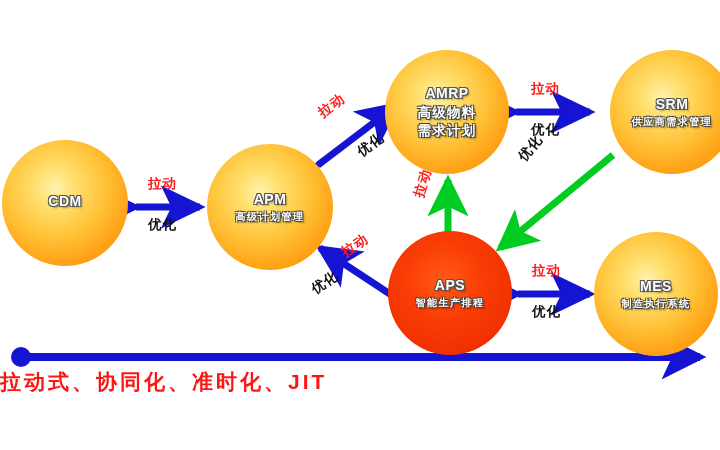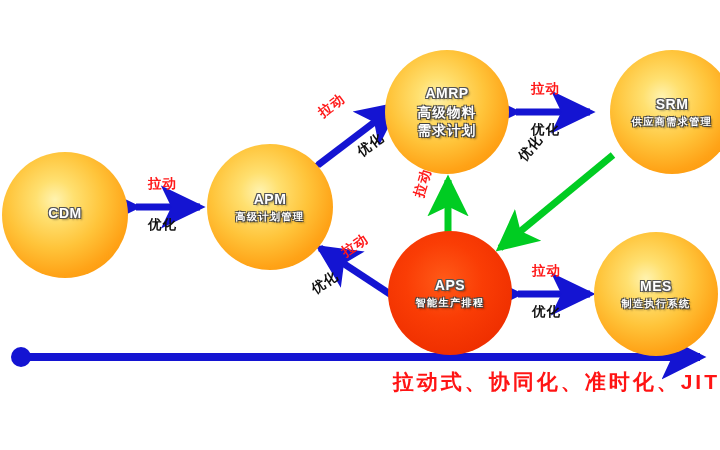--- a/index.html
+++ b/index.html
@@ -70,21 +70,21 @@
     white-space:nowrap;
     line-height:1;
   }
   .elabel.pull{color:#ff1a1a;}
   .elabel.opt{color:#101010;}
 
   
   #caption{
     position:absolute;
     left:0;top:368px;width:720px;
-    text-align:right;
+    text-align:left;
     font-size:21px;
     font-weight:bold;
     color:#ff1414;
     letter-spacing:3px;
     white-space:nowrap;
   }
 </style>
 </head>
 <body>
 
@@ -119,21 +119,21 @@
     <line x1="448" y1="236" x2="448" y2="180" stroke="#00cc22" stroke-width="7" marker-end="url(#ghead)"></line>
 
     <line x1="613" y1="155" x2="500" y2="248" stroke="#00cc22" stroke-width="7" marker-end="url(#ghead)"></line>
 
     <g>
       <circle cx="21" cy="357" r="10" fill="#1414d2"></circle>
       <line x1="21" y1="357" x2="700" y2="357" stroke="#1414d2" stroke-width="8" marker-end="url(#tlhead)"></line>
     </g>
   </svg>
 
-  <div class="node orange" style="left:2px;top:152px;width:126px;height:126px;">
+  <div class="node orange" style="left:2px;top:140px;width:126px;height:126px;">
     <div class="code">CDM</div>
   </div>
 
   <div class="node orange" style="left:207px;top:144px;width:126px;height:126px;">
     <div class="code">APM</div>
     <div class="cn">高级计划管理</div>
   </div>
 
   <div class="node orange" style="left:385px;top:50px;width:124px;height:124px;">
     <div class="code">AMRP</div>

